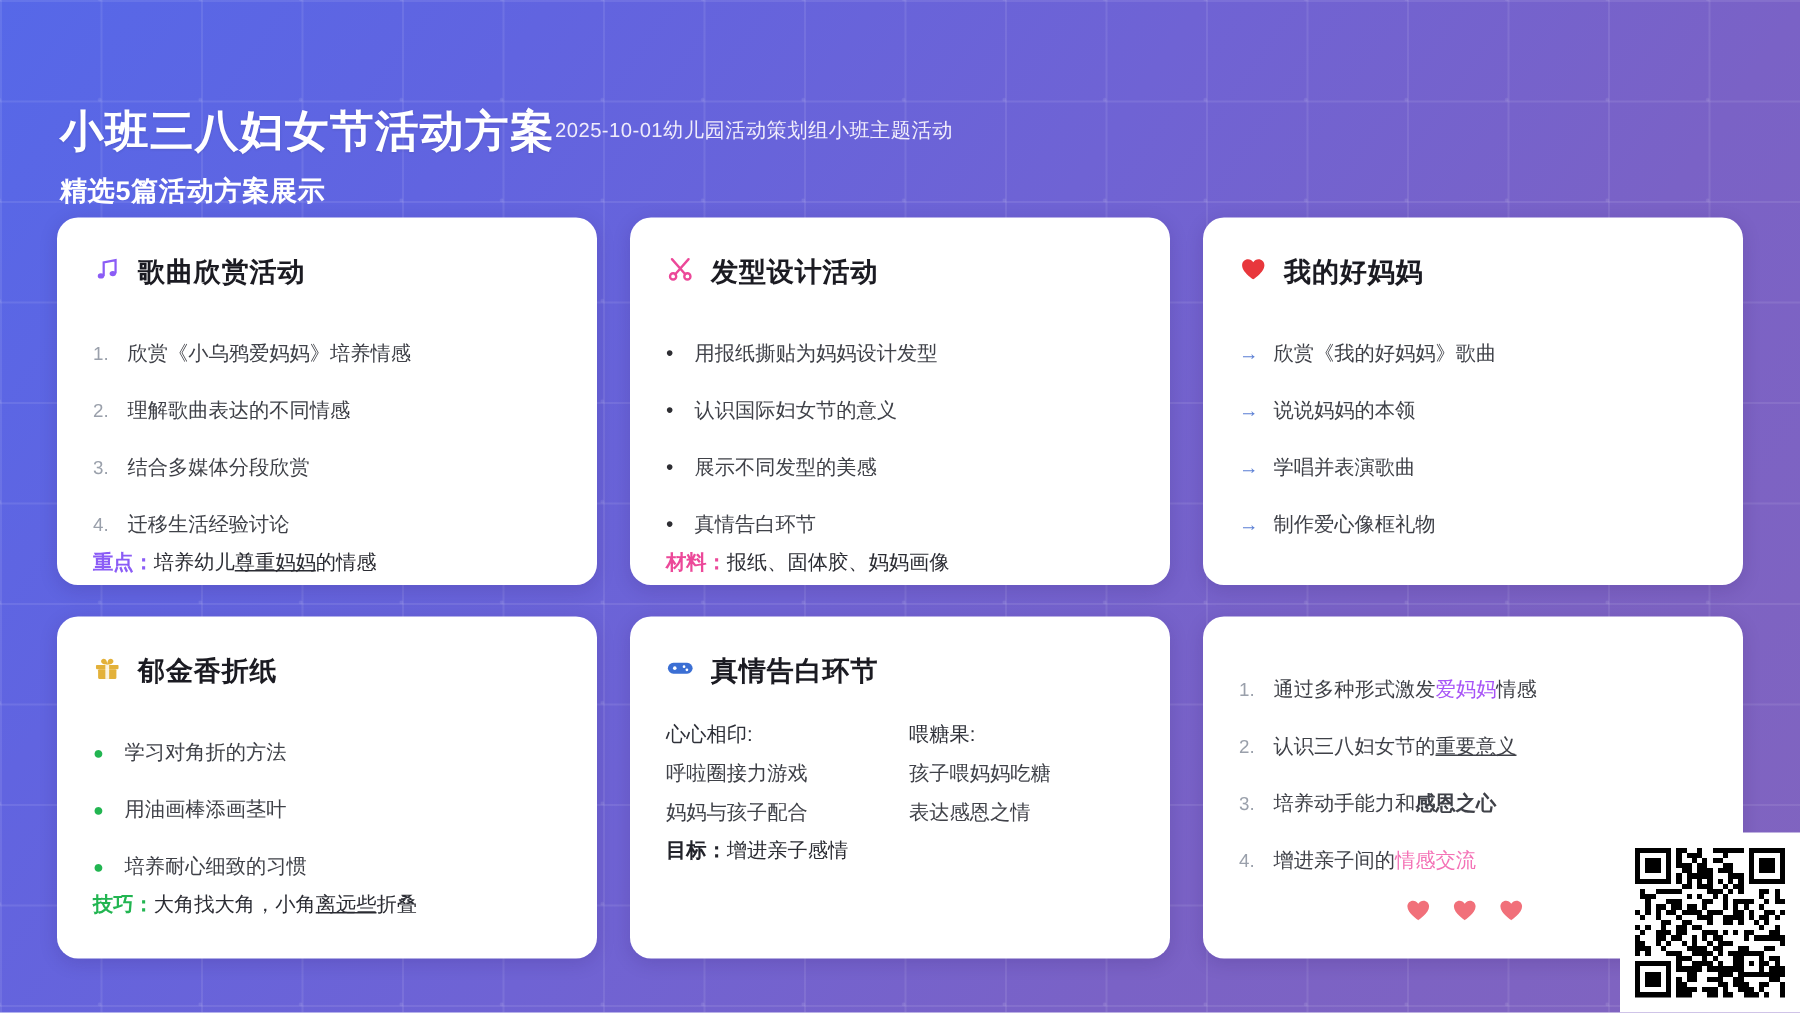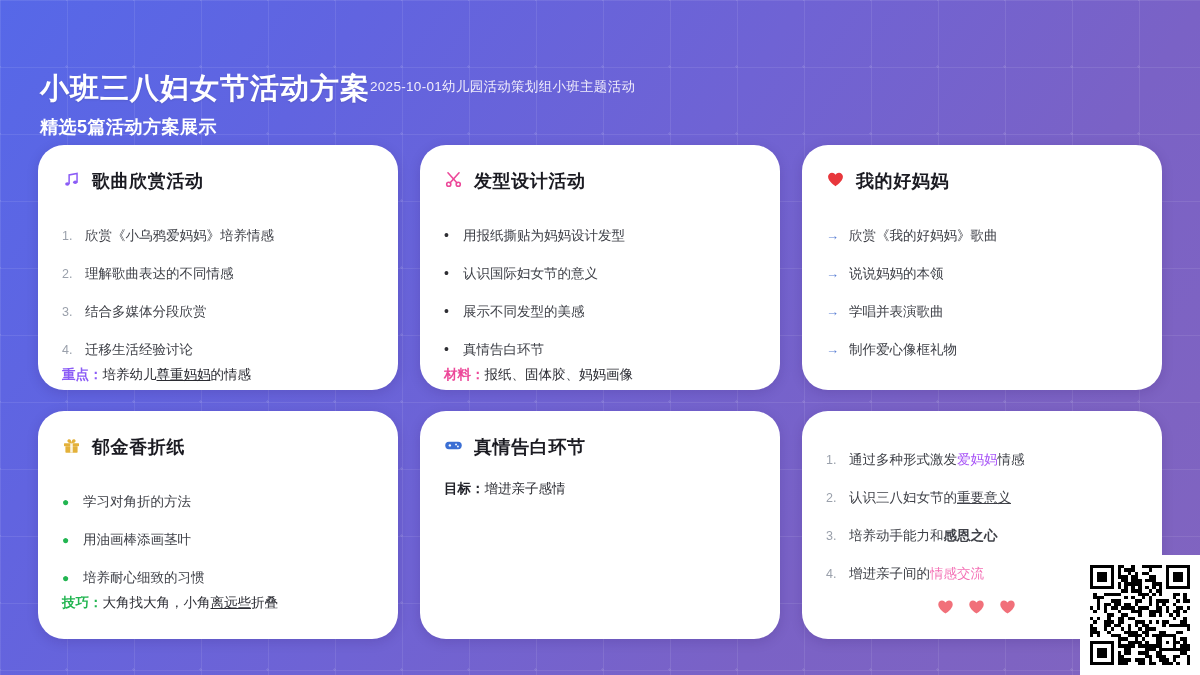--- a/index.html
+++ b/index.html
@@ -42,21 +42,21 @@
   
   .grid{
     position:absolute; left:38px; top:145px;
     width:1124px;
     display:grid;
     grid-template-columns:repeat(3,360px);
     grid-template-rows:245px 228px;
     column-gap:22px; row-gap:21px;
   }
   .card{
-    background:#ffffff; border-radius:26px;
+    background:#ffffff; border-radius:14px;
     box-shadow:0 3px 12px rgba(40,20,90,.17);
     padding:24px 36px 18px 24px;
     position:relative; overflow:hidden;
   }
   .card-head{ display:flex; align-items:center; gap:11px; margin-bottom:18px; }
   .card-ico{
     font-size:17px; line-height:1; width:19px; text-align:center;
     display:inline-block;
   }
   .card-title{ font-size:18px; font-weight:bold; color:#1b1b22; letter-spacing:.6px; }
@@ -237,20 +237,32 @@
       <div class="card">
         <div class="card-head">
           <span class="card-ico"><svg width="19" height="19" viewBox="0 0 24 24" fill="none">
               <rect x="1.6" y="7.4" width="20.8" height="9.2" rx="4.6" fill="#3b6fd4"></rect>
               <circle cx="7.4" cy="11.9" r="1.5" fill="#ffffff"></circle>
               <circle cx="15.2" cy="10.7" r="1.15" fill="#ffffff"></circle>
               <circle cx="17.6" cy="13.3" r="1.15" fill="#ffffff"></circle>
             </svg></span>
           <span class="card-title">真情告白环节</span>
         </div>
+        <div class="twocol">
+          <div class="col">
+            <div class="ch">心心相印:</div>
+            <div class="cr">呼啦圈接力游戏</div>
+            <div class="cr">妈妈与孩子配合</div>
+          </div>
+          <div class="col">
+            <div class="ch">喂糖果:</div>
+            <div class="cr">孩子喂妈妈吃糖</div>
+            <div class="cr">表达感恩之情</div>
+          </div>
+        </div>
         <div class="note"><span class="lab darkb">目标：</span><span><span>增进亲子感情</span></span></div>
       </div>
       <div class="card">
         <ol>
           <li class="li">
             <span class="mk">1.</span>
             <span class="tx"><span>通过多种形式激发</span><span class="c-purple">爱妈妈</span><span>情感</span></span>
           </li>
           <li class="li">
             <span class="mk">2.</span>

